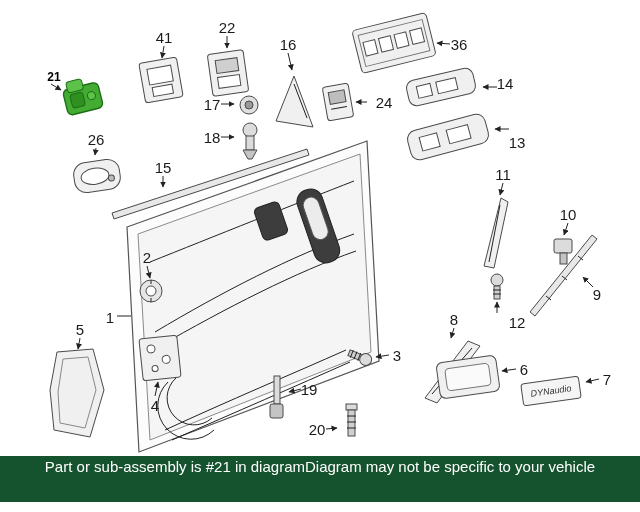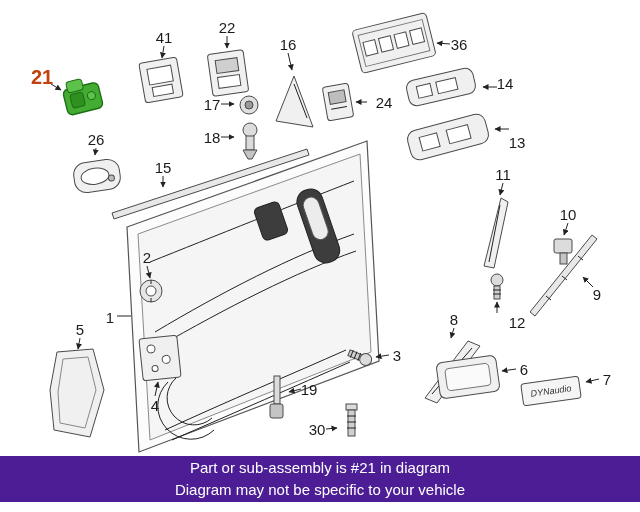--- a/index.html
+++ b/index.html
@@ -1,23 +1,23 @@
 <!DOCTYPE html>
 <html><head>
 <meta charset="utf-8">
 <style>
   html,body{margin:0;padding:0;background:#ffffff;}
   #stage{position:relative;width:640px;height:512px;background:#ffffff;overflow:hidden;
          font-family:"Liberation Sans",sans-serif;}
   #art{position:absolute;left:0;top:0;}
   .callout{position:absolute;transform:translate(-50%,-50%);
            font:15px "Liberation Sans",sans-serif;color:#1b1b1b;user-select:none;}
-  .callout-highlight{font-weight:700;font-size:20px;color:#c2410c;}
-  #banner{position:absolute;left:0;top:456px;width:640px;height:46px;background:#4c1d95;
-          color:#ffffff;display:flex;flex-direction:column;justify-content:center;
+  .callout-highlight{font-weight:700;font-size:12px;color:#000000;margin-left:12px;}
+  #banner{position:absolute;left:0;top:456px;width:640px;height:46px;background:#14532d;
+          color:#ffffff;display:flex;justify-content:center;
           text-align:center;font:15px/22px "Liberation Sans",sans-serif;}
   .svg-part{stroke:#4a4a4a;stroke-width:1;fill:#f0f0f0;}
   .svg-hole{stroke:#4a4a4a;stroke-width:1;fill:#ffffff;}
   .leader{stroke:#222;stroke-width:1;fill:none;}
 </style>
 </head>
 <body>
 
 <div id="stage">
 
@@ -246,21 +246,21 @@
   <div class="callout" style="left:568px;top:214px">10</div>
   <div class="callout" style="left:503px;top:174px">11</div>
   <div class="callout" style="left:517px;top:322px">12</div>
   <div class="callout" style="left:517px;top:142px">13</div>
   <div class="callout" style="left:505px;top:83px">14</div>
   <div class="callout" style="left:163px;top:167px">15</div>
   <div class="callout" style="left:288px;top:44px">16</div>
   <div class="callout" style="left:212px;top:104px">17</div>
   <div class="callout" style="left:212px;top:137px">18</div>
   <div class="callout" style="left:309px;top:389px">19</div>
-  <div class="callout" style="left:317px;top:429px">30</div>
+  <div class="callout" style="left:317px;top:429px">20</div>
   <div class="callout callout-highlight" style="left:42px;top:77px">21</div>
   <div class="callout" style="left:227px;top:27px">22</div>
   <div class="callout" style="left:459px;top:44px">36</div>
   <div class="callout" style="left:384px;top:102px">24</div>
   <div class="callout" style="left:164px;top:37px">41</div>
   <div class="callout" style="left:96px;top:139px">26</div>
 
   <div id="banner">
     <div>Part or sub-assembly is #21 in diagram</div>
     <div>Diagram may not be specific to your vehicle</div>

